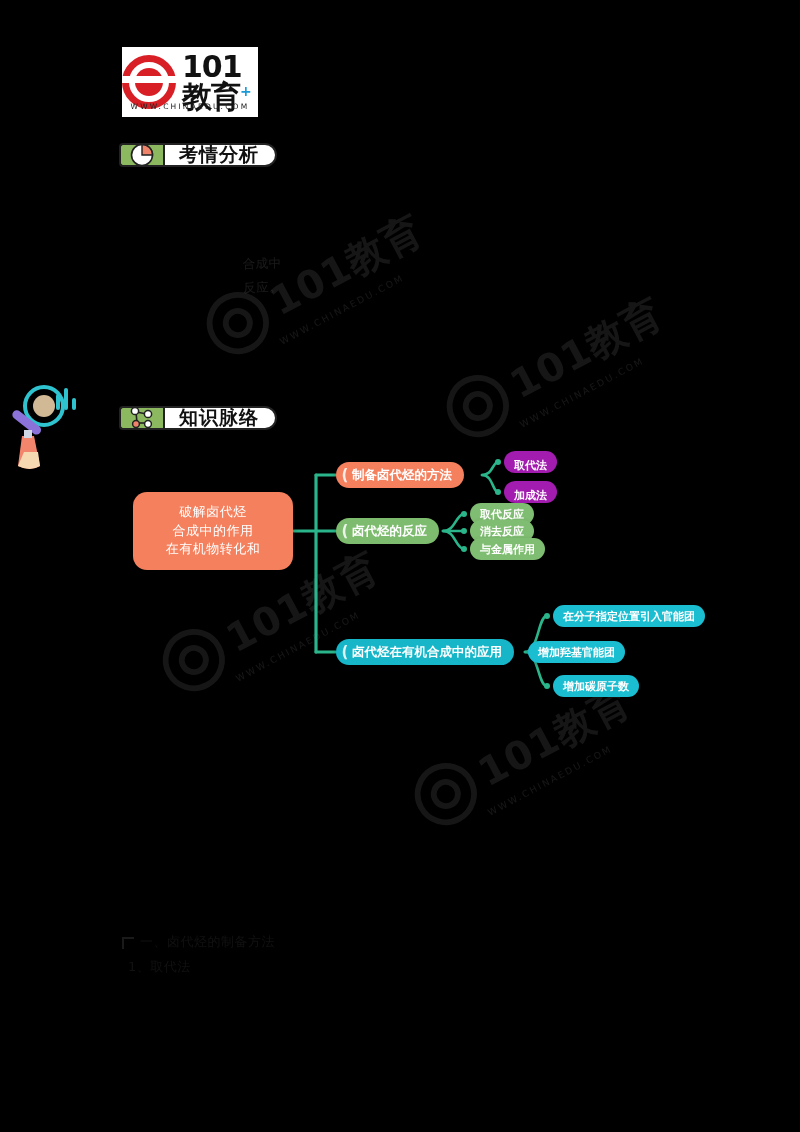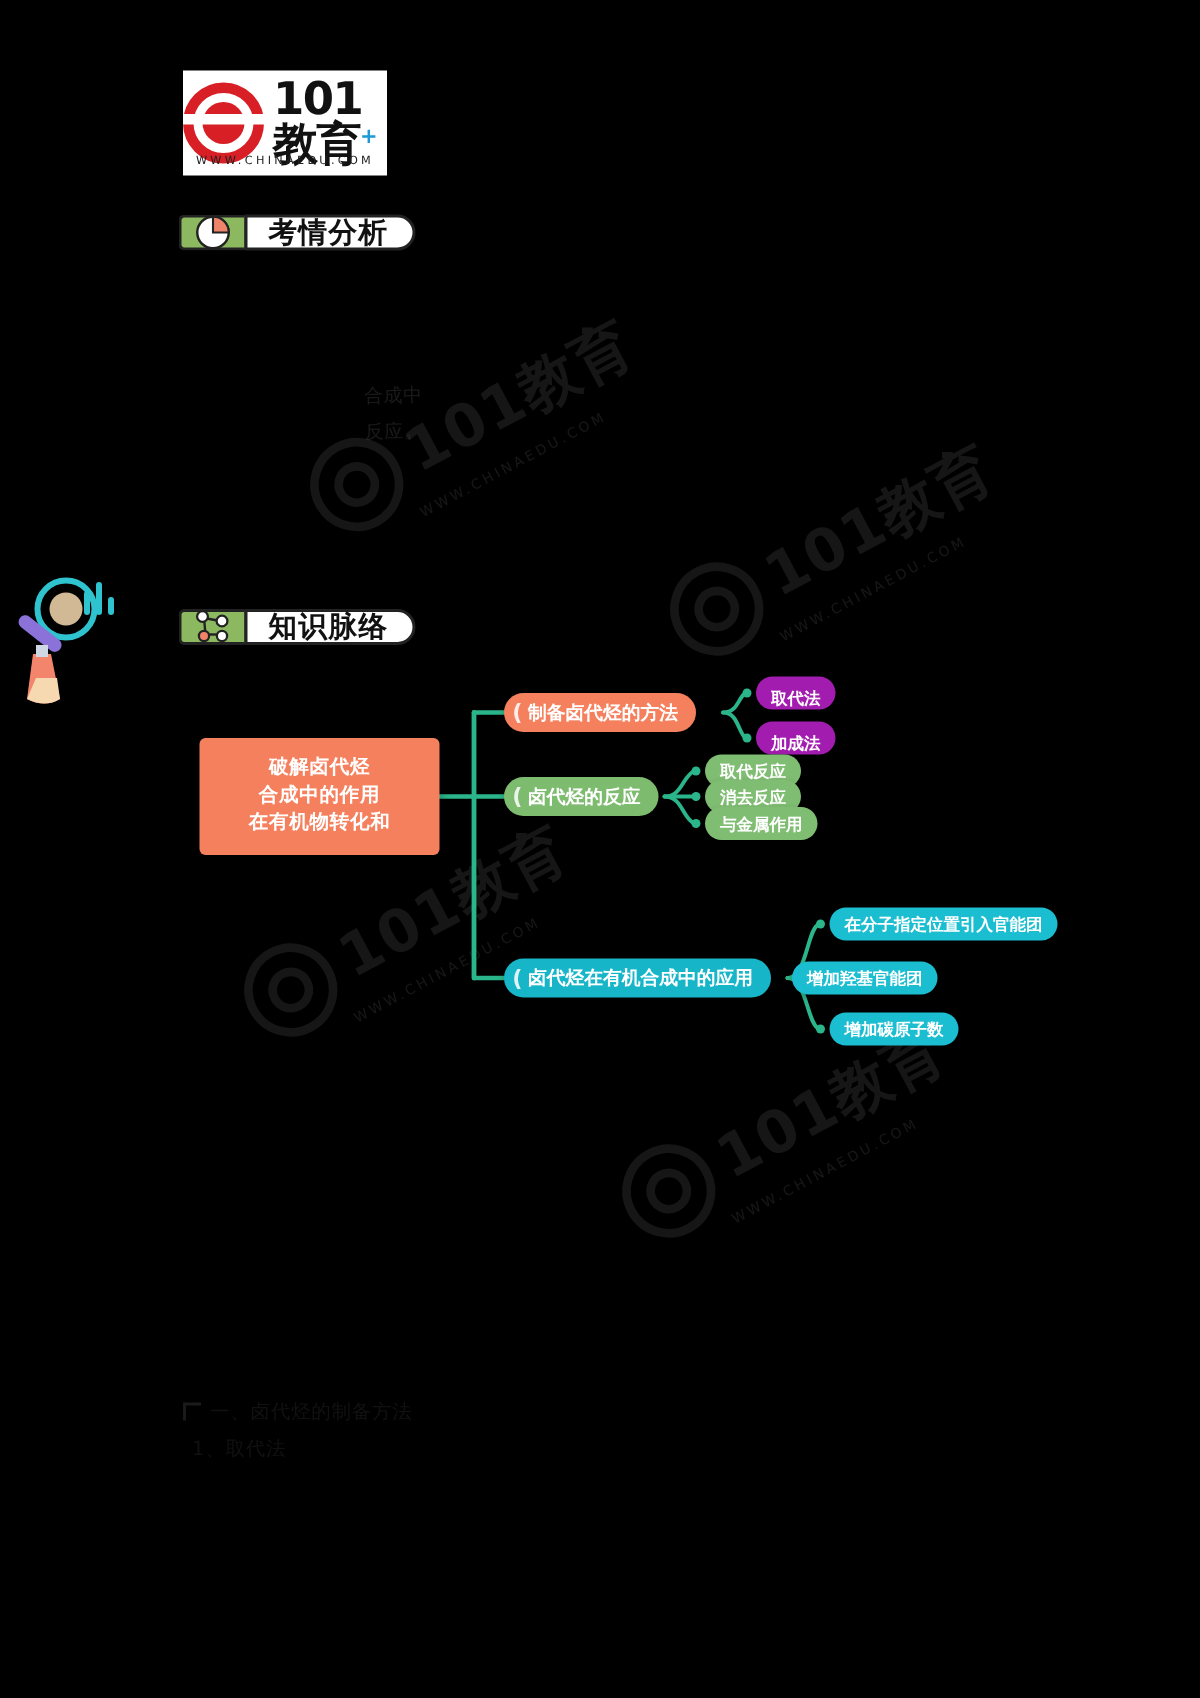--- a/index.html
+++ b/index.html
@@ -50,23 +50,23 @@
   .map{position:absolute;left:0;top:380px;width:800px;height:340px;}
   .map svg{position:absolute;left:0;top:0;overflow:visible;}
 
   .node{position:absolute;display:flex;align-items:center;
         border-radius:20px;color:#fff;white-space:nowrap;
         box-shadow:0 2px 5px rgba(0,0,0,.22);}
   .node .arc{width:14px;flex:none;display:flex;align-items:center;
              justify-content:center;font-size:15px;opacity:.85;}
 
   .center{position:absolute;left:133px;top:112px;width:160px;height:78px;
-          background:#f4805e;border-radius:4px;
+          background:#f4805e;border-radius:14px;
           display:flex;flex-direction:column;align-items:center;
-          justify-content:center;color:#fff;font-weight:700;font-size:13px;
+          justify-content:center;color:#fff;font-weight:400;font-size:13px;
           line-height:1.45;letter-spacing:.5px;text-align:center;
           box-shadow:0 3px 8px rgba(0,0,0,.3);z-index:3;}
 
   .illus{position:absolute;left:120px;top:92px;width:96px;height:92px;z-index:2;}
 
   .b1{background:#f4805e;}
   .b2{background:#7dbb6e;}
   .b3{background:#16b6c8;}
   .l1{background:#a21caf;align-items:flex-end;}
   .l2{background:#7fbd72;}

